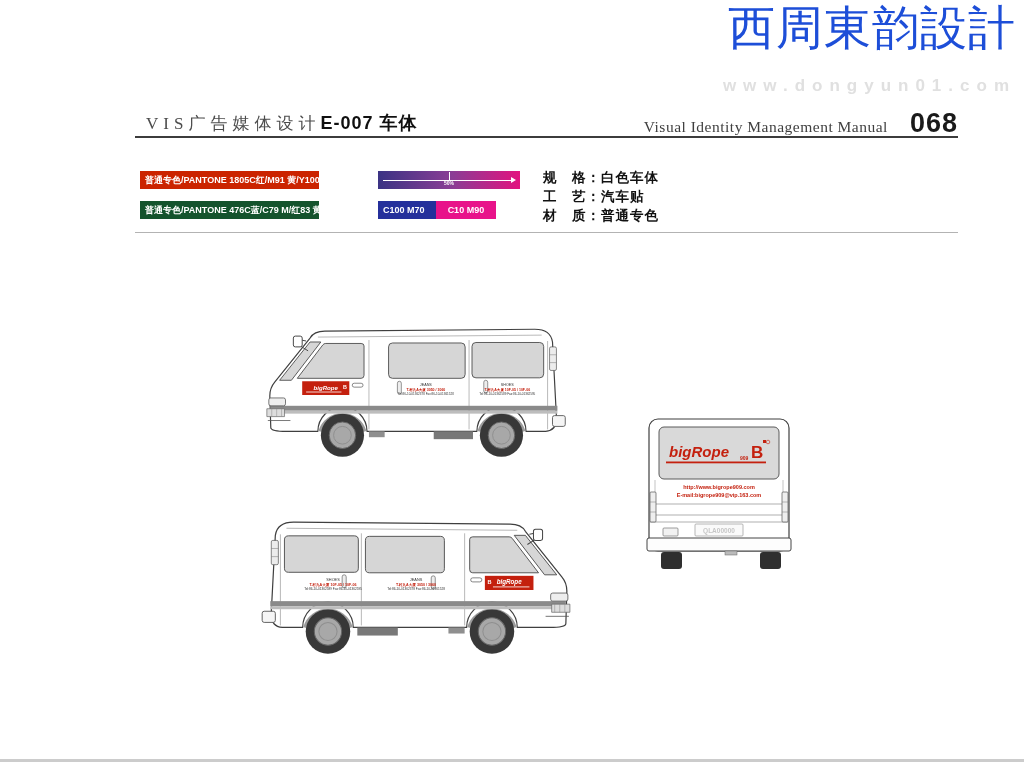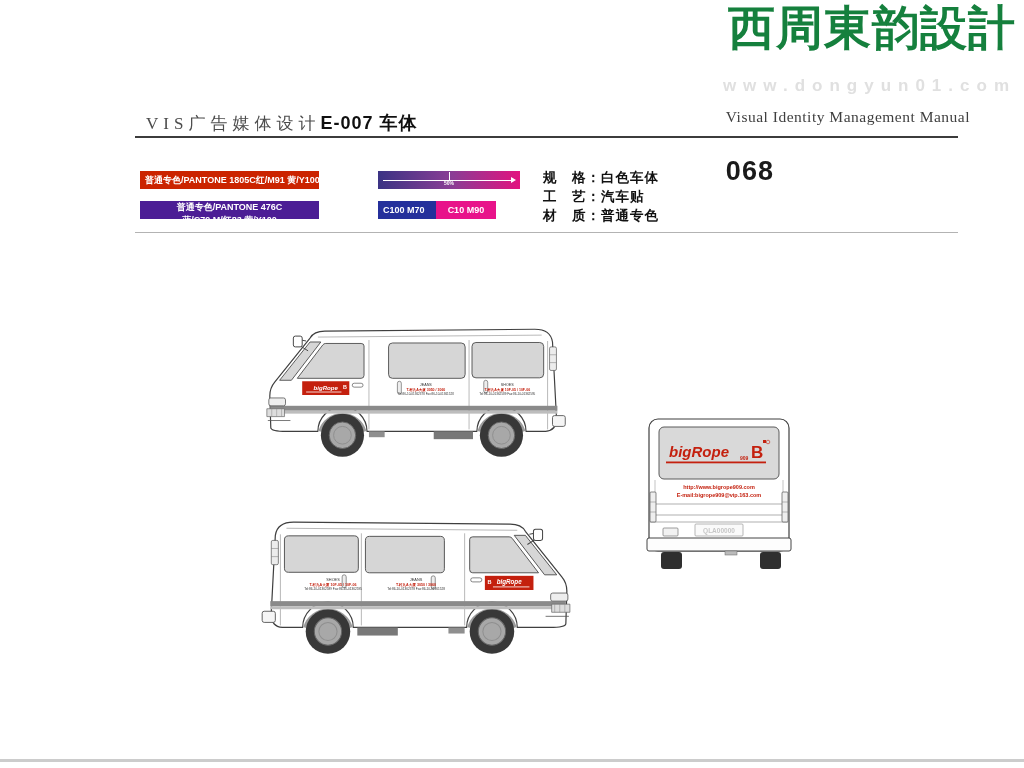--- a/index.html
+++ b/index.html
@@ -1,32 +1,32 @@
 <!DOCTYPE html>
 <html><head>
 <meta charset="utf-8">
 <style>
   html,body{margin:0;padding:0;}
   body{width:1024px;height:768px;position:relative;background:#ffffff;overflow:hidden;
        font-family:"Liberation Sans",sans-serif;}
   .abs{position:absolute;}
 
   
-  .wm-logo{top:2px;right:8px;font-size:47px;font-weight:700;letter-spacing:1px;
-           color:#15803d;line-height:1.1;white-space:nowrap;}
+  .wm-logo{top:2px;right:8px;font-size:47px;font-weight:400;letter-spacing:1px;
+           color:#1d4ed8;line-height:1.1;white-space:nowrap;}
   .wm-url{top:53px;right:8px;font-size:17px;font-weight:700;letter-spacing:7px;
           color:#e0e0e0;white-space:nowrap;margin-top:23px;}
 
   
   .hdr-left{left:146px;top:111px;white-space:nowrap;}
   .hdr-series{font-family:"Liberation Serif",serif;font-size:17px;letter-spacing:5px;color:#4c4c4c;}
   .hdr-code{font-size:18px;font-weight:700;color:#101010;letter-spacing:1px;}
-  .hdr-right{right:66px;top:108px;white-space:nowrap;display:flex;align-items:baseline;gap:30px;flex-direction:column;}
+  .hdr-right{right:66px;top:108px;white-space:nowrap;display:flex;align-items:baseline;gap:22px;}
   .hdr-manual{font-family:"Liberation Serif",serif;font-size:15.5px;color:#3f3f3f;letter-spacing:.5px;}
-  .hdr-page{font-size:27px;font-weight:700;color:#1a1a1a;letter-spacing:1px;margin-left:12px;}
+  .hdr-page{font-size:27px;font-weight:700;color:#1a1a1a;letter-spacing:1px;}
   .rule1{left:135px;top:136px;width:823px;height:2px;background:#3c3c3c;}
   .rule2{left:135px;top:232px;width:823px;height:1px;background:#b3b3b3;}
   .rule-bottom{left:0;top:759px;width:1024px;height:3px;background:#cccccc;}
 
   
   .swatch{left:140px;width:179px;height:18px;display:flex;align-items:center;
           justify-content:space-between;padding:0 5px;box-sizing:border-box;
           color:#fff;font-size:9px;font-weight:700;white-space:nowrap;}
   .sw1{top:171px;}
   .sw2{top:201px;}
@@ -121,21 +121,21 @@
 <div class="abs hdr-right">
   <span class="hdr-manual">Visual Identity Management Manual</span>
   <span class="hdr-page">068</span>
 </div>
 <div class="abs rule1"></div>
 
 <div class="abs swatch sw1" style="background-color: rgb(203, 36, 0);">
   <span>普通专色/PANTONE 1805C</span>
   <span>红/M91  黄/Y100  黑/K23</span>
 </div>
-<div class="abs swatch sw2" style="background-color: #4c1d95; flex-direction: column;">
+<div class="abs swatch sw2" style="background-color: #14532d;">
   <span>普通专色/PANTONE 476C</span>
   <span>蓝/C79  M/红83  黄/Y100</span>
 </div>
 <div class="abs gbar">
   <div class="gline"></div>
   <div class="gtick"></div>
   <div class="garrow"></div>
   <div class="glabel">50%</div>
 </div>
 <div class="abs dbar">

